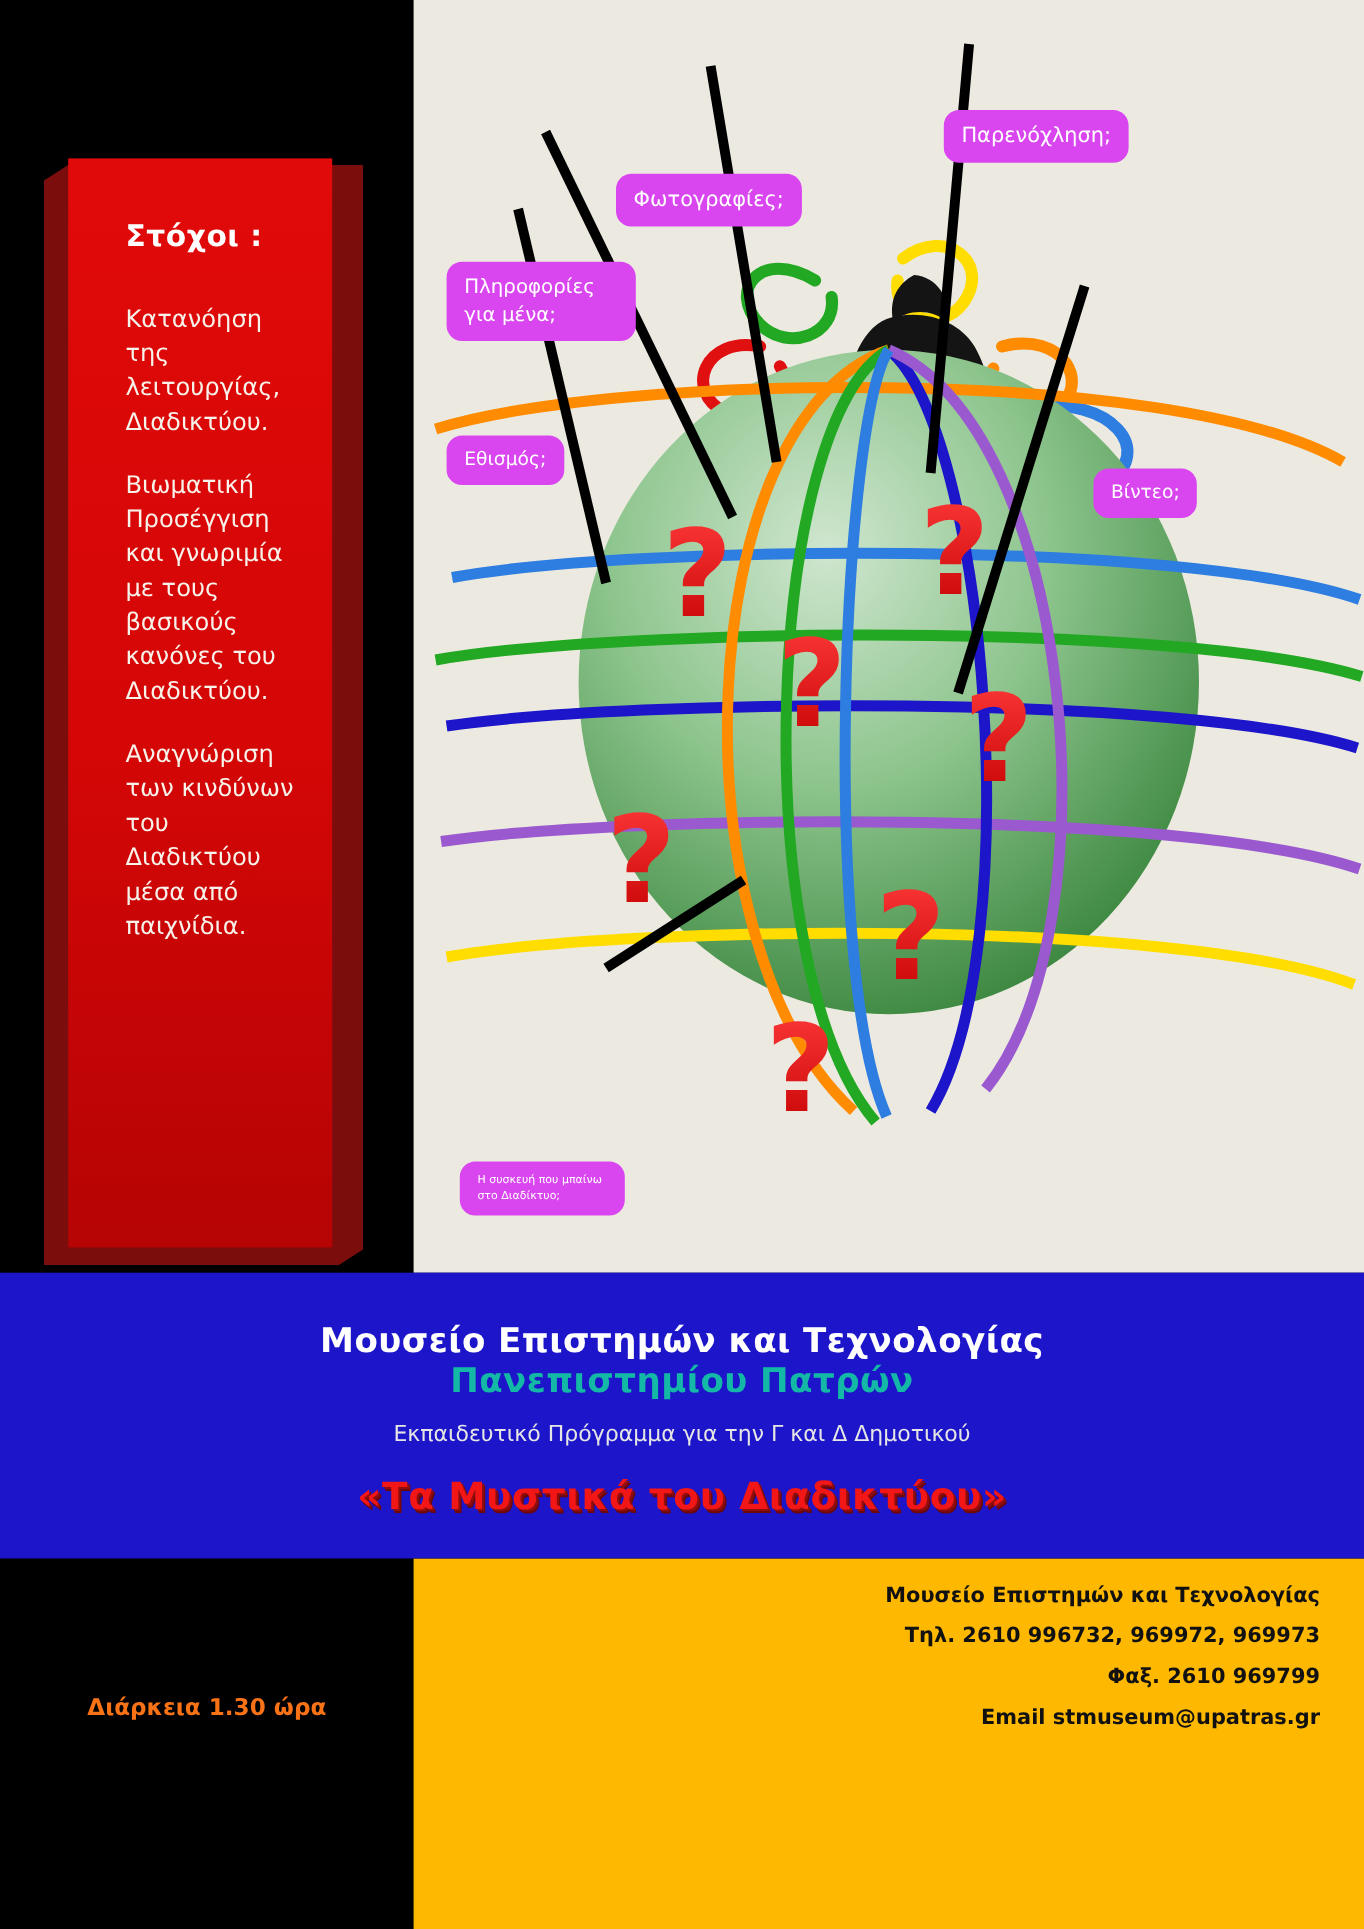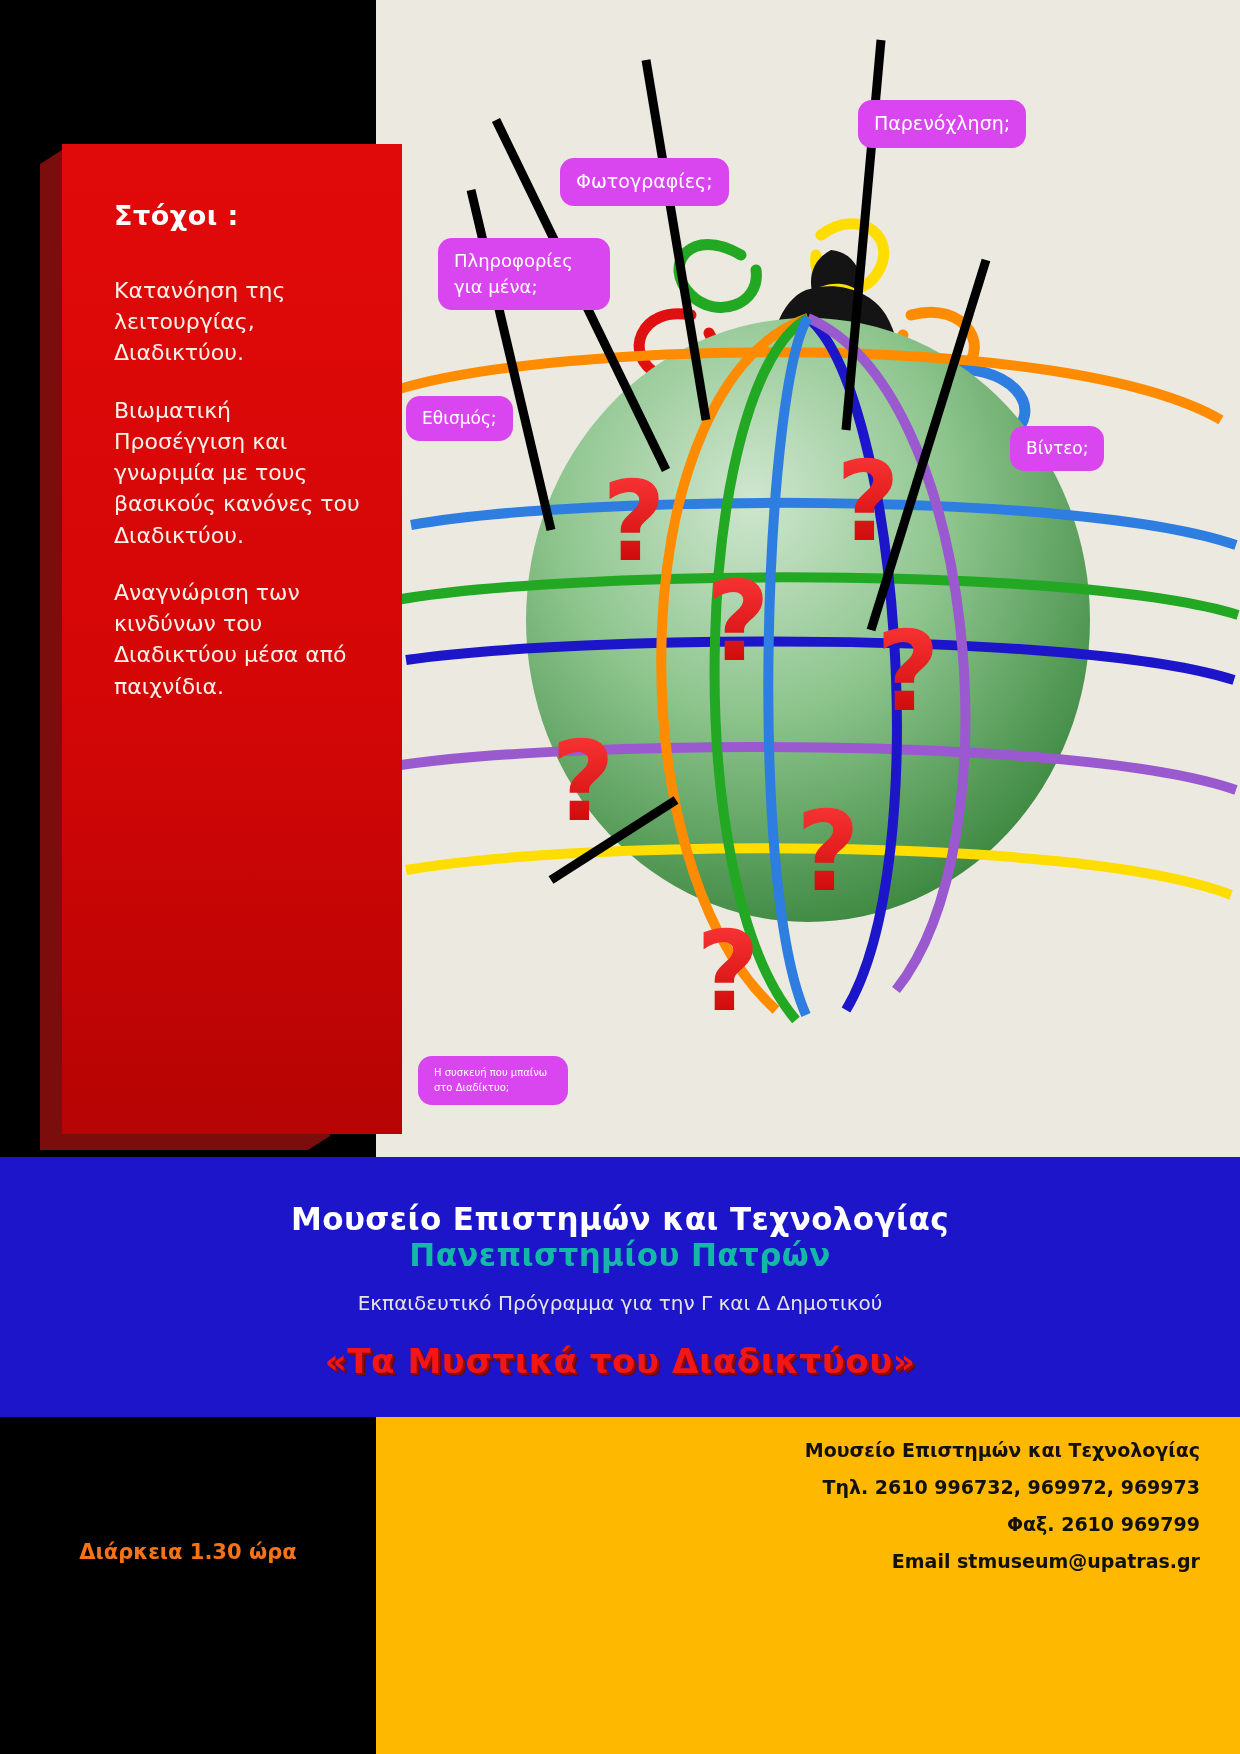--- a/index.html
+++ b/index.html
@@ -15,42 +15,42 @@
   .stage{position:absolute;left:376px;top:0;width:864px;height:1157px;background:#ECEAE0;overflow:hidden;}
   .leftblack{position:absolute;left:0;top:0;width:376px;height:1157px;background:#000;}
 
   
   .redshadow{
     position:absolute;left:40px;top:150px;width:290px;height:1000px;
     background:#7c0d0d;
     clip-path:polygon(0 14px, 22px 0, 290px 0, 290px 986px, 268px 1000px, 0 1000px);
   }
   .redpanel{
-    position:absolute;left:62px;top:144px;width:340px;height:990px;
+    position:absolute;left:62px;top:144px;width:240px;height:990px;
     background:linear-gradient(180deg,#e10a0a 0%,#d40606 55%,#b60404 100%);
   }
   .redpanel h2{
     margin:0;padding:56px 0 0 52px;
     color:#fff;font-size:27px;font-weight:bold;letter-spacing:.5px;
   }
   .goals{margin:0;padding:44px 35px 0 52px;list-style:none;}
   .goals li{
     color:#f7f2ea;font-size:22px;line-height:1.42;margin:0 0 26px 0;
   }
 
   
   .bubble{
     position:absolute;background:#d946ef;color:#fff;border-radius:14px;
     padding:10px 16px;line-height:1.45;z-index:6;
     font-family:"DejaVu Sans","Liberation Sans",sans-serif;
   }
 
   #b-addiction{left:406px;top:396px;font-size:17px;}
 
-  #b-info{left:406px;top:238px;font-size:18px;width:150px;margin-left:32px;}
+  #b-info{left:406px;top:238px;font-size:18px;width:150px;}
 
   #b-photos{left:548px;top:158px;font-size:19px;}
 
   #b-harass{left:858px;top:100px;font-size:19px;}
 
   #b-video{left:994px;top:426px;font-size:17px;}
 
   #b-device{left:418px;top:1056px;font-size:14px;width:120px;}
 
   
@@ -175,21 +175,21 @@
     </svg>
 
     <div class="bubble" id="b-addiction" style="left:30px;top:396px;">Εθισμός;</div>
 
     <div class="bubble" id="b-info" style="left:30px;top:238px;width:140px;">Πληροφορίες για μένα;</div>
 
     <div class="bubble" id="b-photos" style="left:184px;top:158px;">Φωτογραφίες;</div>
 
     <div class="bubble" id="b-harass" style="left:482px;top:100px;">Παρενόχληση;</div>
 
-    <div class="bubble" id="b-video" style="left:634px;top:426px;border-radius:14px;">Βίντεο;</div>
+    <div class="bubble" id="b-video" style="left:618px;top:426px;border-radius:14px;">Βίντεο;</div>
 
     <div class="bubble" id="b-device" style="left:42px;top:1056px;width:118px;font-size:10px;">Η συσκευή που μπαίνω  στο Διαδίκτυο;</div>
   </div>
 
   <div class="redshadow"></div>
   <div class="redpanel">
     <h2>Στόχοι :</h2>
     <ul class="goals">
       <li>Κατανόηση της λειτουργίας, Διαδικτύου.</li>
       <li>Βιωματική Προσέγγιση και γνωριμία με τους βασικούς κανόνες του Διαδικτύου.</li>

